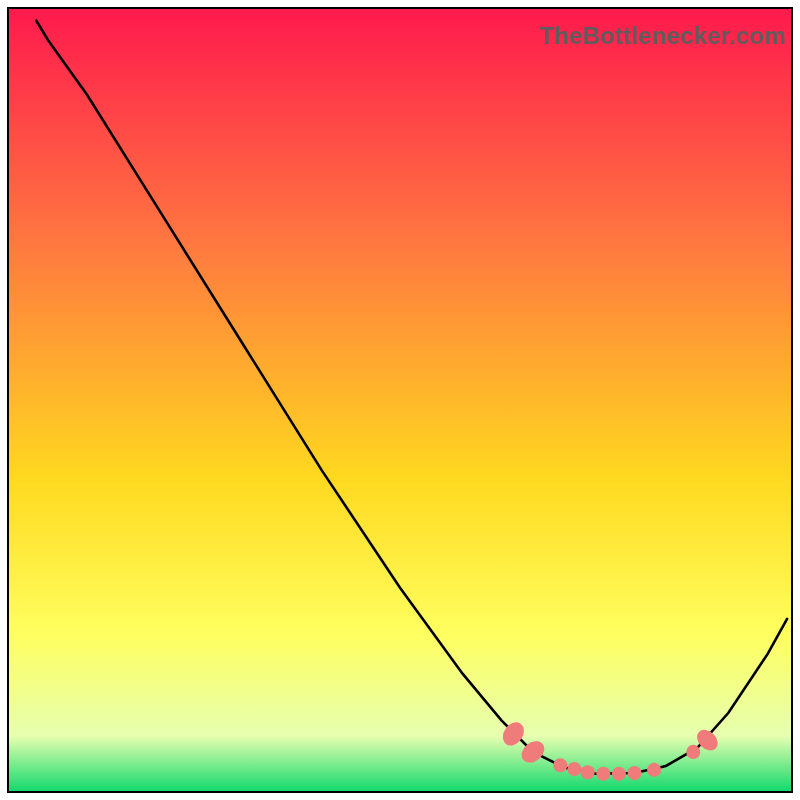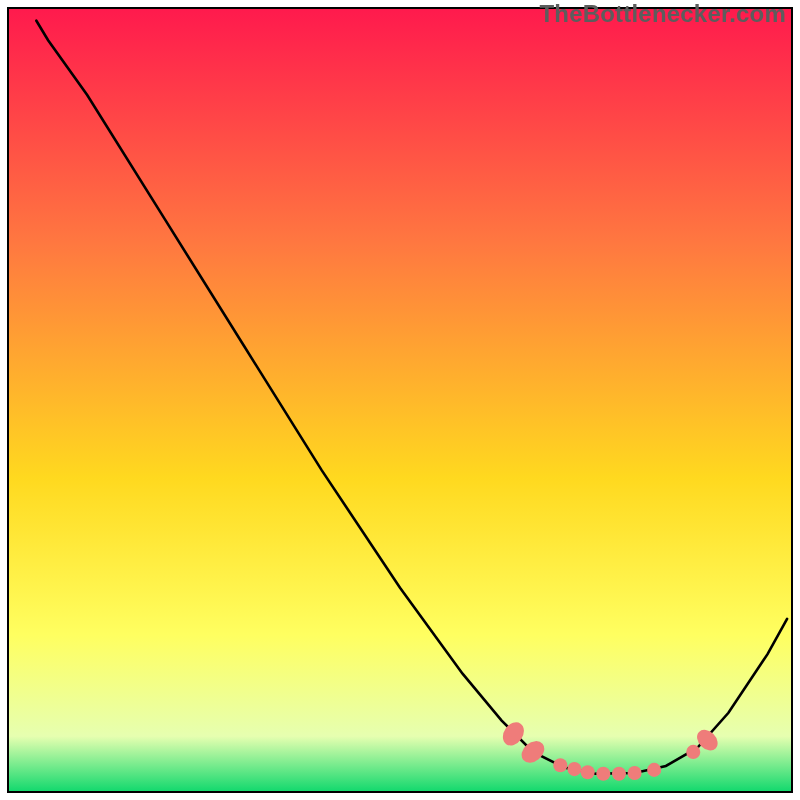--- a/index.html
+++ b/index.html
@@ -15,21 +15,21 @@
     position: absolute;
     left: 7px;
     top: 7px;
     width: 786px;
     height: 786px;
     box-sizing: border-box;
     border: 2px solid #000;
   }
   .watermark {
     position: absolute;
-    top: 0;
+    top: 22px;
     right: 14px;
     font-size: 24px;
     font-weight: 700;
     color: #5d5d5d;
     letter-spacing: 0.2px;
   }
   svg {
     position: absolute;
     left: 9px;
     top: 9px;

